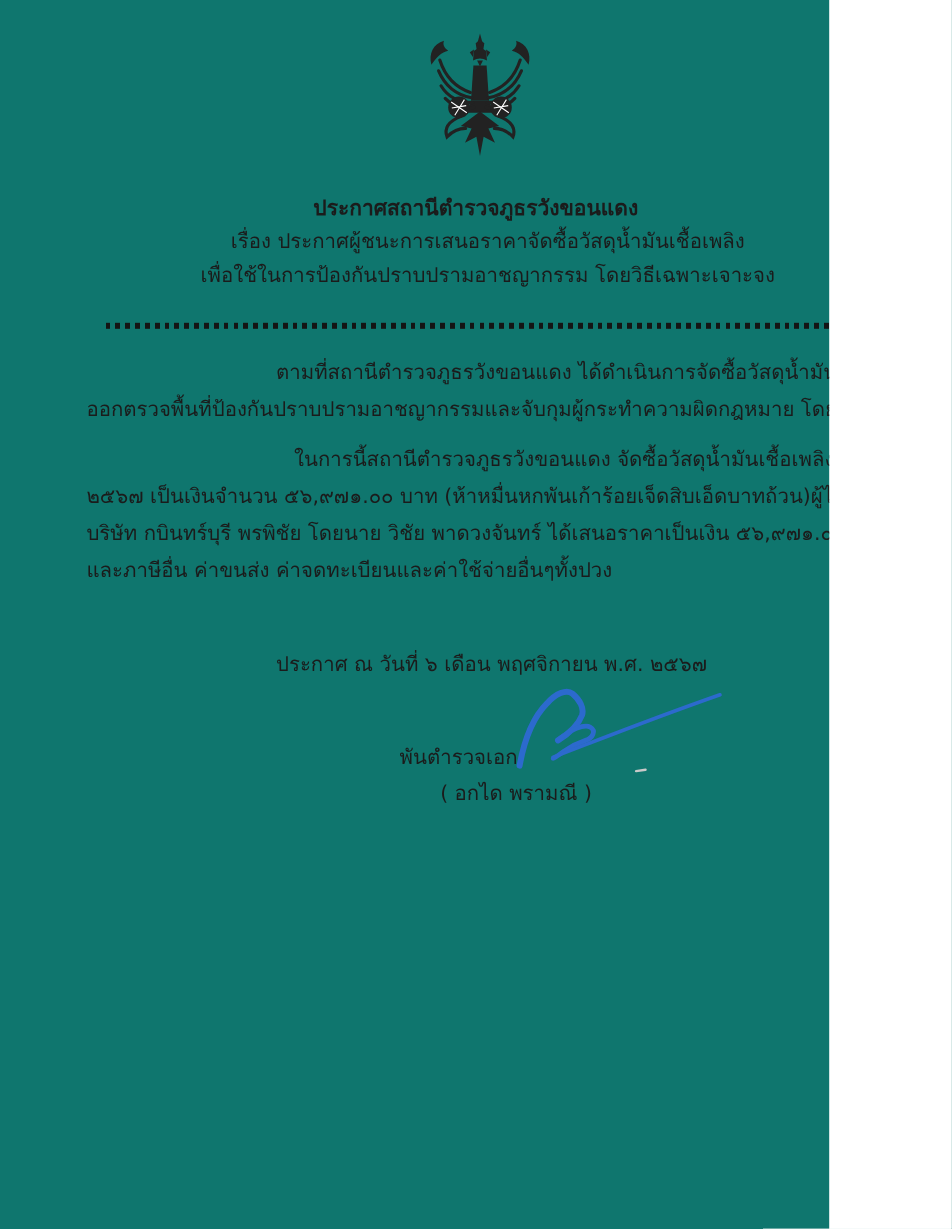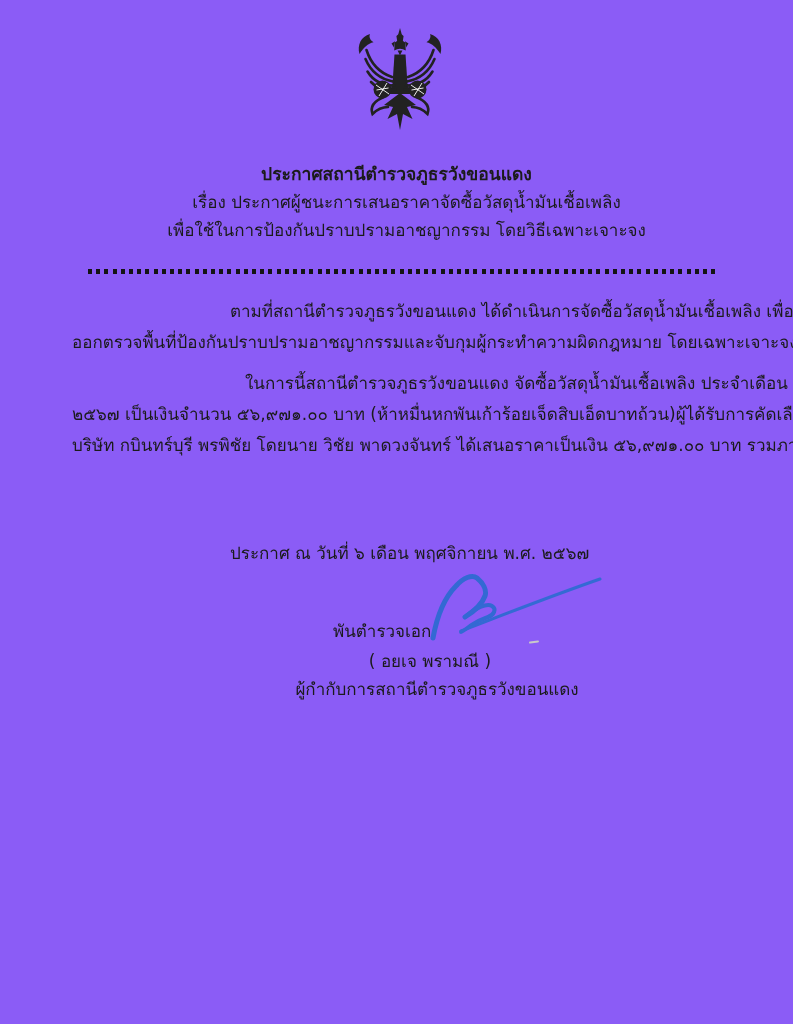--- a/index.html
+++ b/index.html
@@ -1,20 +1,20 @@
 <!DOCTYPE html>
 <html><head>
 <meta charset="utf-8">
 <style>
   html, body { margin: 0; padding: 0; background: #ffffff; }
   .page {
     position: relative;
-    width: 793px;
+    width: 691px;
     height: 1024px;
-    background: #8b5cf6;
+    background: #0f766e;
     font-family: "DejaVu Sans", "Liberation Sans", sans-serif;
     color: #1b1b1b;
     overflow: hidden;
   }
   .emblem {
     position: absolute;
     left: 340px; top: 26px;
     width: 120px; height: 122px;
   }
   .title-block {
@@ -158,31 +158,31 @@
 
   <div class="para" id="para1">
       <div class="line">ตามที่สถานีตำรวจภูธรวังขอนแดง ได้ดำเนินการจัดซื้อวัสดุน้ำมันเชื้อเพลิง เพื่อใช้ในภารกิจ</div>
       <div class="line">ออกตรวจพื้นที่ป้องกันปราบปรามอาชญากรรมและจับกุมผู้กระทำความผิดกฎหมาย โดยเฉพาะเจาะจง นั้น</div>
     </div>
 
   <div class="para" id="para2">
       <div class="line">ในการนี้สถานีตำรวจภูธรวังขอนแดง จัดซื้อวัสดุน้ำมันเชื้อเพลิง ประจำเดือน ตุลาคม</div>
       <div class="line">๒๕๖๗ เป็นเงินจำนวน ๕๖,๙๗๑.๐๐ บาท (ห้าหมื่นหกพันเก้าร้อยเจ็ดสิบเอ็ดบาทถ้วน)ผู้ได้รับการคัดเลือกได้แก่</div>
       <div class="line">บริษัท กบินทร์บุรี พรพิชัย โดยนาย วิชัย พาดวงจันทร์ ได้เสนอราคาเป็นเงิน ๕๖,๙๗๑.๐๐ บาท รวมภาษีมูลค่าเพิ่ม</div>
+      <div class="line">และภาษีอื่น ค่าขนส่ง ค่าจดทะเบียนและค่าใช้จ่ายอื่นๆทั้งปวง</div>
     </div>
 
   <div class="date-line">ประกาศ ณ วันที่ ๖ เดือน พฤศจิกายน พ.ศ. ๒๕๖๗</div>
 
   <svg class="signature-svg" viewBox="0 0 240 95" xmlns="http://www.w3.org/2000/svg">
     <g fill="none" stroke="#2f6ad2" stroke-linecap="round" stroke-linejoin="round" opacity="0.95">
       <path d="M 20 75 C 24 53 32 34 43 23 C 50 15 59 11 64 15 C 70 20 74 27 72 33 C 69 41 60 49 52 54" stroke-width="5"></path>
       <path d="M 52 54 C 62 45 74 40 79 43 C 84 46 81 52 75 54 C 69 56 63 59 57 63 C 53 66 49 69 48 69" stroke-width="4"></path>
       <path d="M 48 68 C 77 57 127 37 187 16" stroke-width="3"></path>
     </g>
   </svg>
 
   <div class="ink-speck"></div>
 
   <div class="rank-label">พันตำรวจเอก</div>
-  <div class="signer-name">( อยเจ พรามณี )</div>
-  <div class="signer-title">ผู้กำกับการสถานีตำรวจภูธรวังขอนแดง</div>
+  <div class="signer-name">( อกได พรามณี )</div>
 
 </div>
 
 </body></html>

